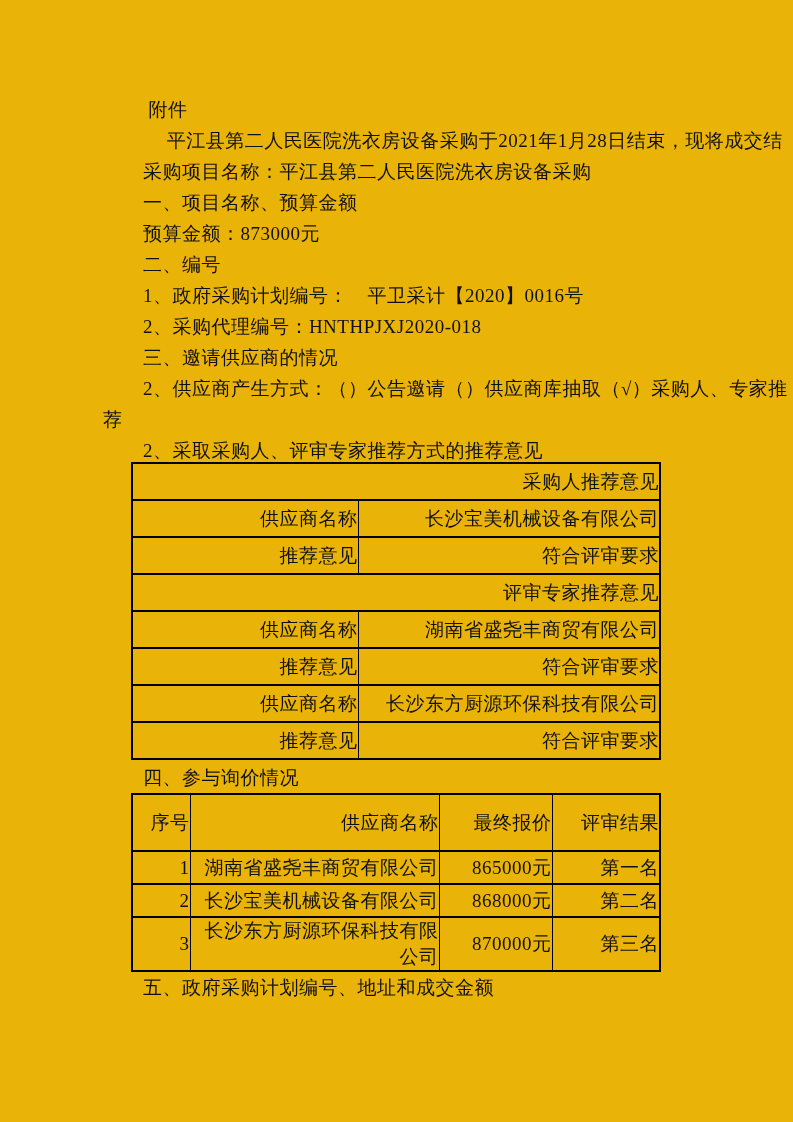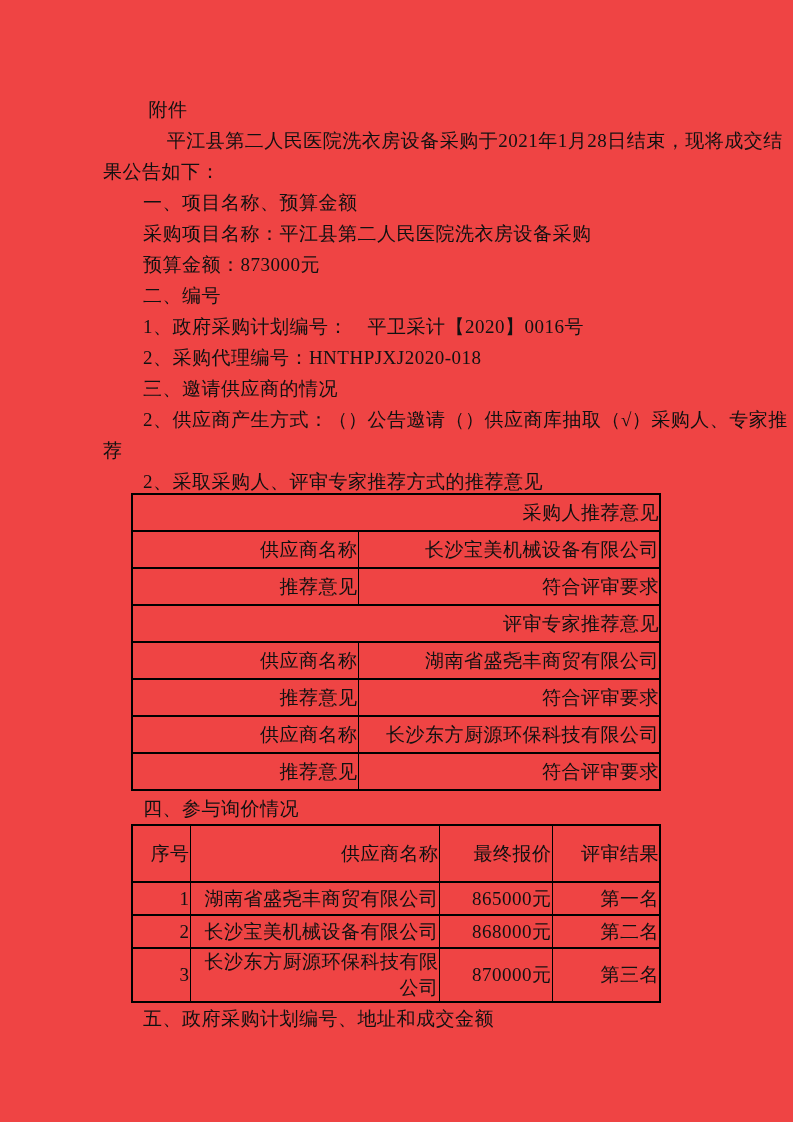--- a/index.html
+++ b/index.html
@@ -1,21 +1,21 @@
 <!DOCTYPE html>
 <html lang="zh"><head>
 <meta charset="utf-8">
 <style>
   * { margin: 0; padding: 0; box-sizing: border-box; }
   html, body { background: #ffffff; }
   .page {
     position: relative;
     width: 793px;
     height: 1122px;
-    background: #ef4444;
+    background: #eab308;
     color: #111111;
     font-family: "Liberation Serif", "DejaVu Serif", serif;
     overflow: hidden;
   }
   .content {
     position: absolute;
     left: 103px;
     right: 98px;
     top: 94px;
   }
@@ -63,24 +63,23 @@
 </style>
 </head>
 <body>
 
 <div class="page">
   <div class="content">
 
     <div class="line ind24">附件</div>
 
     <div class="line ind34">平江县第二人民医院洗衣房设备采购于2021年1月28日结束，现将成交结</div>
-    <div class="line">果公告如下：</div>
 
+    <div class="line ind2">采购项目名称：平江县第二人民医院洗衣房设备采购</div>
     <div class="line ind2">一、项目名称、预算金额</div>
-    <div class="line ind2">采购项目名称：平江县第二人民医院洗衣房设备采购</div>
     <div class="line ind2">预算金额：873000元</div>
 
     <div class="line ind2">二、编号</div>
     <div class="line ind2">1、政府采购计划编号：　平卫采计【2020】0016号</div>
     <div class="line ind2">2、采购代理编号：HNTHPJXJ2020-018</div>
 
     <div class="line ind2">三、邀请供应商的情况</div>
     <div class="line ind2">2、供应商产生方式：（）公告邀请（）供应商库抽取（√）采购人、专家推</div>
     <div class="line">荐</div>
 

